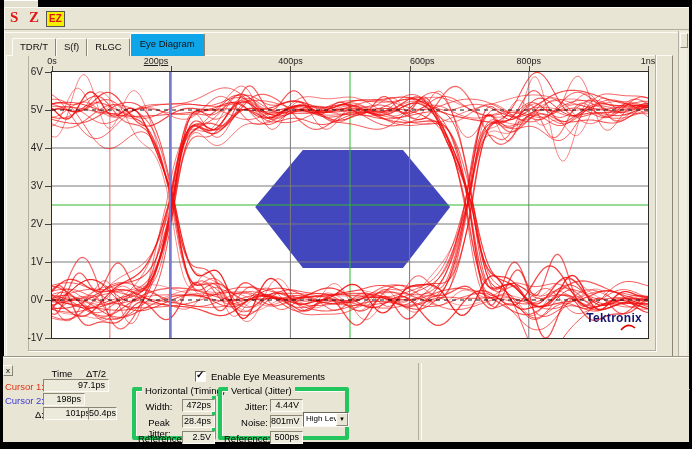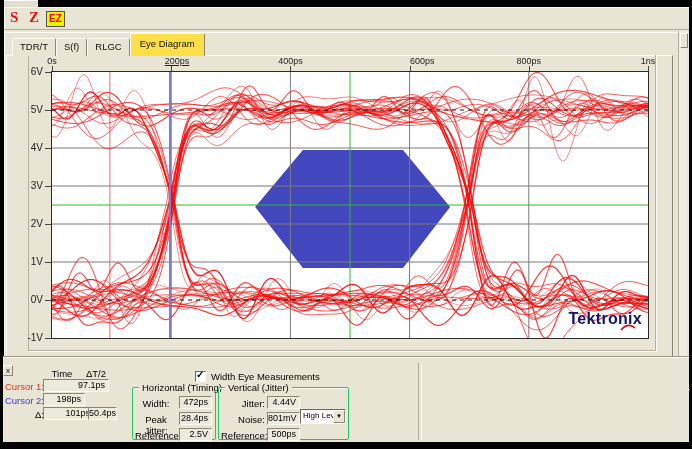--- a/index.html
+++ b/index.html
@@ -14,37 +14,37 @@
   .tool.z{left:29px;top:9px;font-family:"Liberation Serif",serif;font-size:15px;}
   .tool.ez{left:46px;top:11px;width:17px;height:14px;background:#f4f000;border:1px solid #555;
            font-size:10px;line-height:14px;text-align:center;font-family:"Liberation Sans",sans-serif;}
   .toolbar-divider{position:absolute;left:4px;top:29px;width:685px;height:2px;
            border-top:1px solid #b0ad9e;border-bottom:1px solid #fdfbf4;}
   
   #tabbar{position:absolute;left:12px;top:33px;height:22px;z-index:5;}
   .tab{display:inline-block;vertical-align:bottom;margin-top:4px;padding:2px 7px 3px 7px;font-size:9.5px;color:#111;
        background:#e9e5d5;border:1px solid #8a8675;border-left-color:#fdfbf4;border-top-color:#fdfbf4;border-bottom:none;
        border-radius:2px 2px 0 0;height:12px;line-height:12px;cursor:default;}
-  .tab.active{margin-top:0;padding:4px 9px 6px 9px;position:relative;z-index:6;background:#fde047;
+  .tab.active{margin-top:0;padding:4px 9px 6px 9px;position:relative;z-index:6;background:#0ea5e9;
        box-shadow:0 2px 0 #e9e5d5;}
   
   .tab-page{position:absolute;left:6px;top:55px;width:667px;height:334px;background:#e9e5d5;box-sizing:border-box;
        border-top:1px solid #fdfbf4;border-left:1px solid #fdfbf4;border-right:1px solid #8a8675;border-bottom:1px solid #8a8675;}
   .plot-frame{position:absolute;left:28px;top:55px;width:628px;height:296px;box-sizing:border-box;
        border-left:1px solid #b4b1a2;border-right:1px solid #b4b1a2;border-bottom:1px solid #b4b1a2;
        box-shadow:1px 1px 0 #fdfbf4;}
   .plot-box{position:absolute;left:52px;top:72px;width:596px;height:266px;background:#fff;
        outline:1.5px solid #2b2b2b;overflow:hidden;}
   #plot-svg{position:absolute;left:0;top:0;}
   .xlab{position:absolute;width:50px;text-align:center;font-size:9px;color:#222;top:56px;height:10px;line-height:10px;}
   .xtick{position:absolute;width:1px;height:6px;background:#444;top:66px;}
   .ylab{position:absolute;width:27px;text-align:right;font-size:10px;color:#222;left:16px;height:10px;line-height:10px;}
   .ytick{position:absolute;width:7px;height:1px;background:#444;left:45px;}
   .watermark{position:absolute;right:6px;bottom:6px;text-align:right;color:#14146a;
-       font-weight:bold;font-size:16px;letter-spacing:.3px;line-height:11px;}
+       font-weight:bold;font-size:12px;letter-spacing:.3px;line-height:11px;}
   .watermark .swoosh{display:block;margin-left:auto;margin-right:6px;margin-top:-1px;}
   
   .vscroll{position:absolute;left:678px;top:31px;width:9px;height:354px;background:#f0ede1;
        border-left:1px solid #b4b1a2;box-sizing:border-box;}
   .vscroll .thumb{position:absolute;left:1px;top:2px;width:6px;height:13px;background:#e9e5d5;
        border:1px solid;border-color:#fdfbf4 #8a8675 #8a8675 #fdfbf4;}
   .dotted{position:absolute;left:671px;top:389px;width:19px;height:1px;border-top:1px dotted #8a8675;}
   
   .bottom-panel{position:absolute;left:3px;top:356px;width:686px;height:85px;background:#e9e5d5;
        border-top:1px solid #9a9687;box-shadow:inset 0 1px 0 #fdfbf4;font-size:9.5px;color:#000;}
@@ -61,21 +61,21 @@
        border-color:#8a8675 #fdfbf4 #fdfbf4 #8a8675;text-align:right;padding-right:3px;
        font-size:9px;line-height:11px;}
   .vb-c1{left:40px;top:22px;width:66px;}
   .vb-c2{left:40px;top:36px;width:42px;}
   .vb-d1{left:40px;top:50px;width:51px;}
   .vb-d2{left:85px;top:50px;width:29px;}
   .checkbox{position:absolute;left:192px;top:14px;width:11px;height:11px;background:#fff;box-sizing:border-box;
        border:1px solid;border-color:#6c695c #fdfbf4 #fdfbf4 #6c695c;}
   .check{position:absolute;left:0px;top:-3px;font-size:10px;font-weight:bold;color:#000;}
   .cb-label{position:absolute;left:208px;top:14px;}
-  .group{position:absolute;top:30px;height:53px;border:1px solid #22c55e;border-radius:2px;
+  .group{position:absolute;top:30px;height:53px;border:4px solid #22c55e;border-radius:2px;
        box-shadow:inset 1px 1px 0 #fdfbf4;box-sizing:border-box;}
   .group.h{left:129px;width:84px;}
   .group.v{left:215px;width:131px;}
   .gtitle{position:absolute;left:6px;top:-6px;background:#e9e5d5;padding:0 3px;font-size:9.5px;white-space:nowrap;}
   .grow-lab{position:absolute;text-align:right;}
   .group.h .grow-lab{left:2px;width:42px;text-align:center;}
   .group.v .grow-lab{left:2px;width:44px;}
   .grow-lab.r1{top:10px;}.grow-lab.r2{top:26px;}.grow-lab.r3{top:42px;}
   .group .vbox{width:33px;}
   .group.h .vbox{left:46px;}
@@ -103,21 +103,21 @@
   <div class="toolbar-divider"></div>
 
   <div id="tabbar"><div class="tab">TDR/T</div><div class="tab">S(f)</div><div class="tab">RLGC</div><div class="tab active">Eye Diagram</div></div>
 
   <div class="tab-page"></div>
   <div class="plot-frame"></div>
 
   <div id="axis-layer">
       <div class="xlab" style="left: 27px;">0s</div>
       <div class="xtick" style="left: 52px;"></div>
-      <div class="xlab" style="left: 152px; text-decoration: underline;">200ps</div>
+      <div class="xlab" style="left: 131px; text-decoration: underline;">200ps</div>
       <div class="xtick" style="left: 171px;"></div>
       <div class="xlab" style="left: 265.4px;">400ps</div>
       <div class="xtick" style="left: 290px;"></div>
       <div class="xlab" style="left: 384.6px; text-align: right;">600ps</div>
       <div class="xtick" style="left: 410px;"></div>
       <div class="xlab" style="left: 503.8px;">800ps</div>
       <div class="xtick" style="left: 529px;"></div>
       <div class="xlab" style="left: 623px;">1ns</div>
       <div class="xtick" style="left: 648px;"></div>
       <div class="ylab" style="top: 67px;">6V</div>
@@ -245,21 +245,21 @@
     <div class="vbox vb-c1">97.1ps</div>
     <span class="rowlab c2">Cursor 2:</span>
     <div class="vbox vb-c2">198ps</div>
     <span class="rowlab dl">Δ:</span>
     <div class="vbox vb-d1">101ps</div>
     <div class="vbox vb-d2">50.4ps</div>
 
     <span class="checkbox">
       <span class="check">✓</span>
     </span>
-    <span class="cb-label">Width Eye Measurements</span>
+    <span class="cb-label">Enable Eye Measurements</span>
 
     <div class="group h">
       <span class="gtitle">Horizontal (Timing)</span>
       <span class="grow-lab r1">Width:</span>
       <div class="vbox gv-r1">472ps</div>
       <span class="grow-lab r2">Peak Jitter:</span>
       <div class="vbox gv-r2">28.4ps</div>
       <span class="grow-lab r3">Reference:</span>
       <div class="vbox gv-r3">2.5V</div>
     </div>

